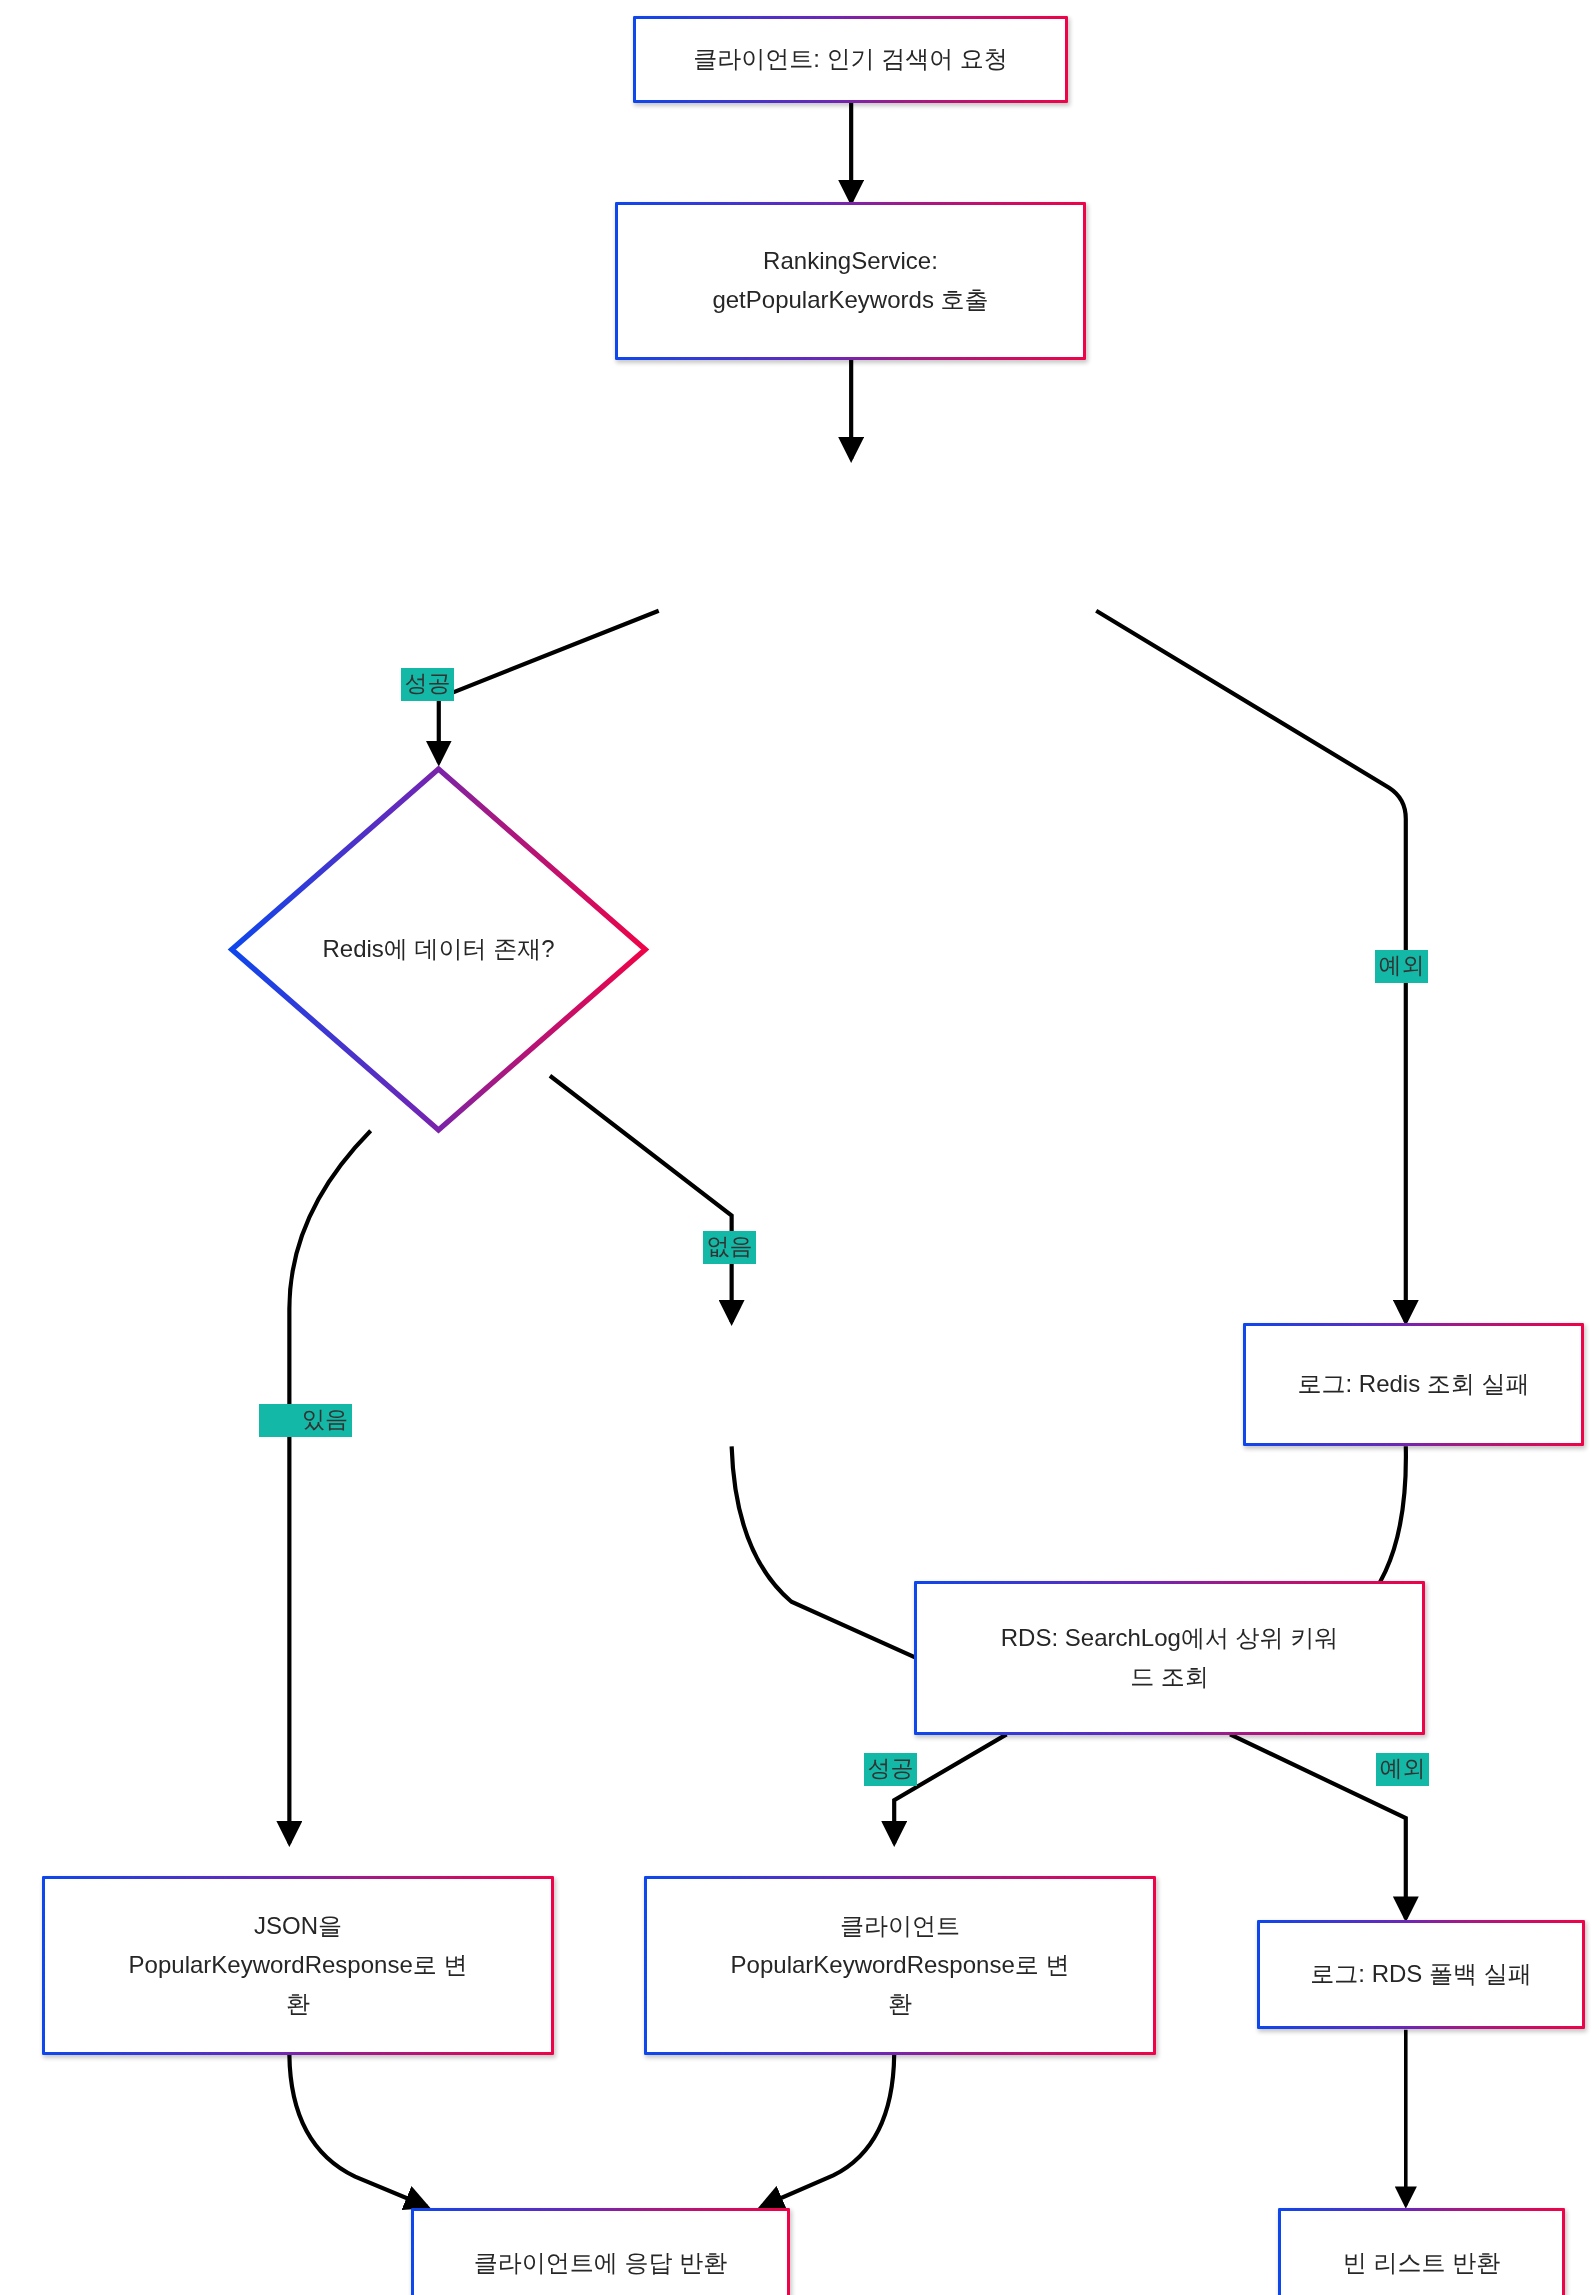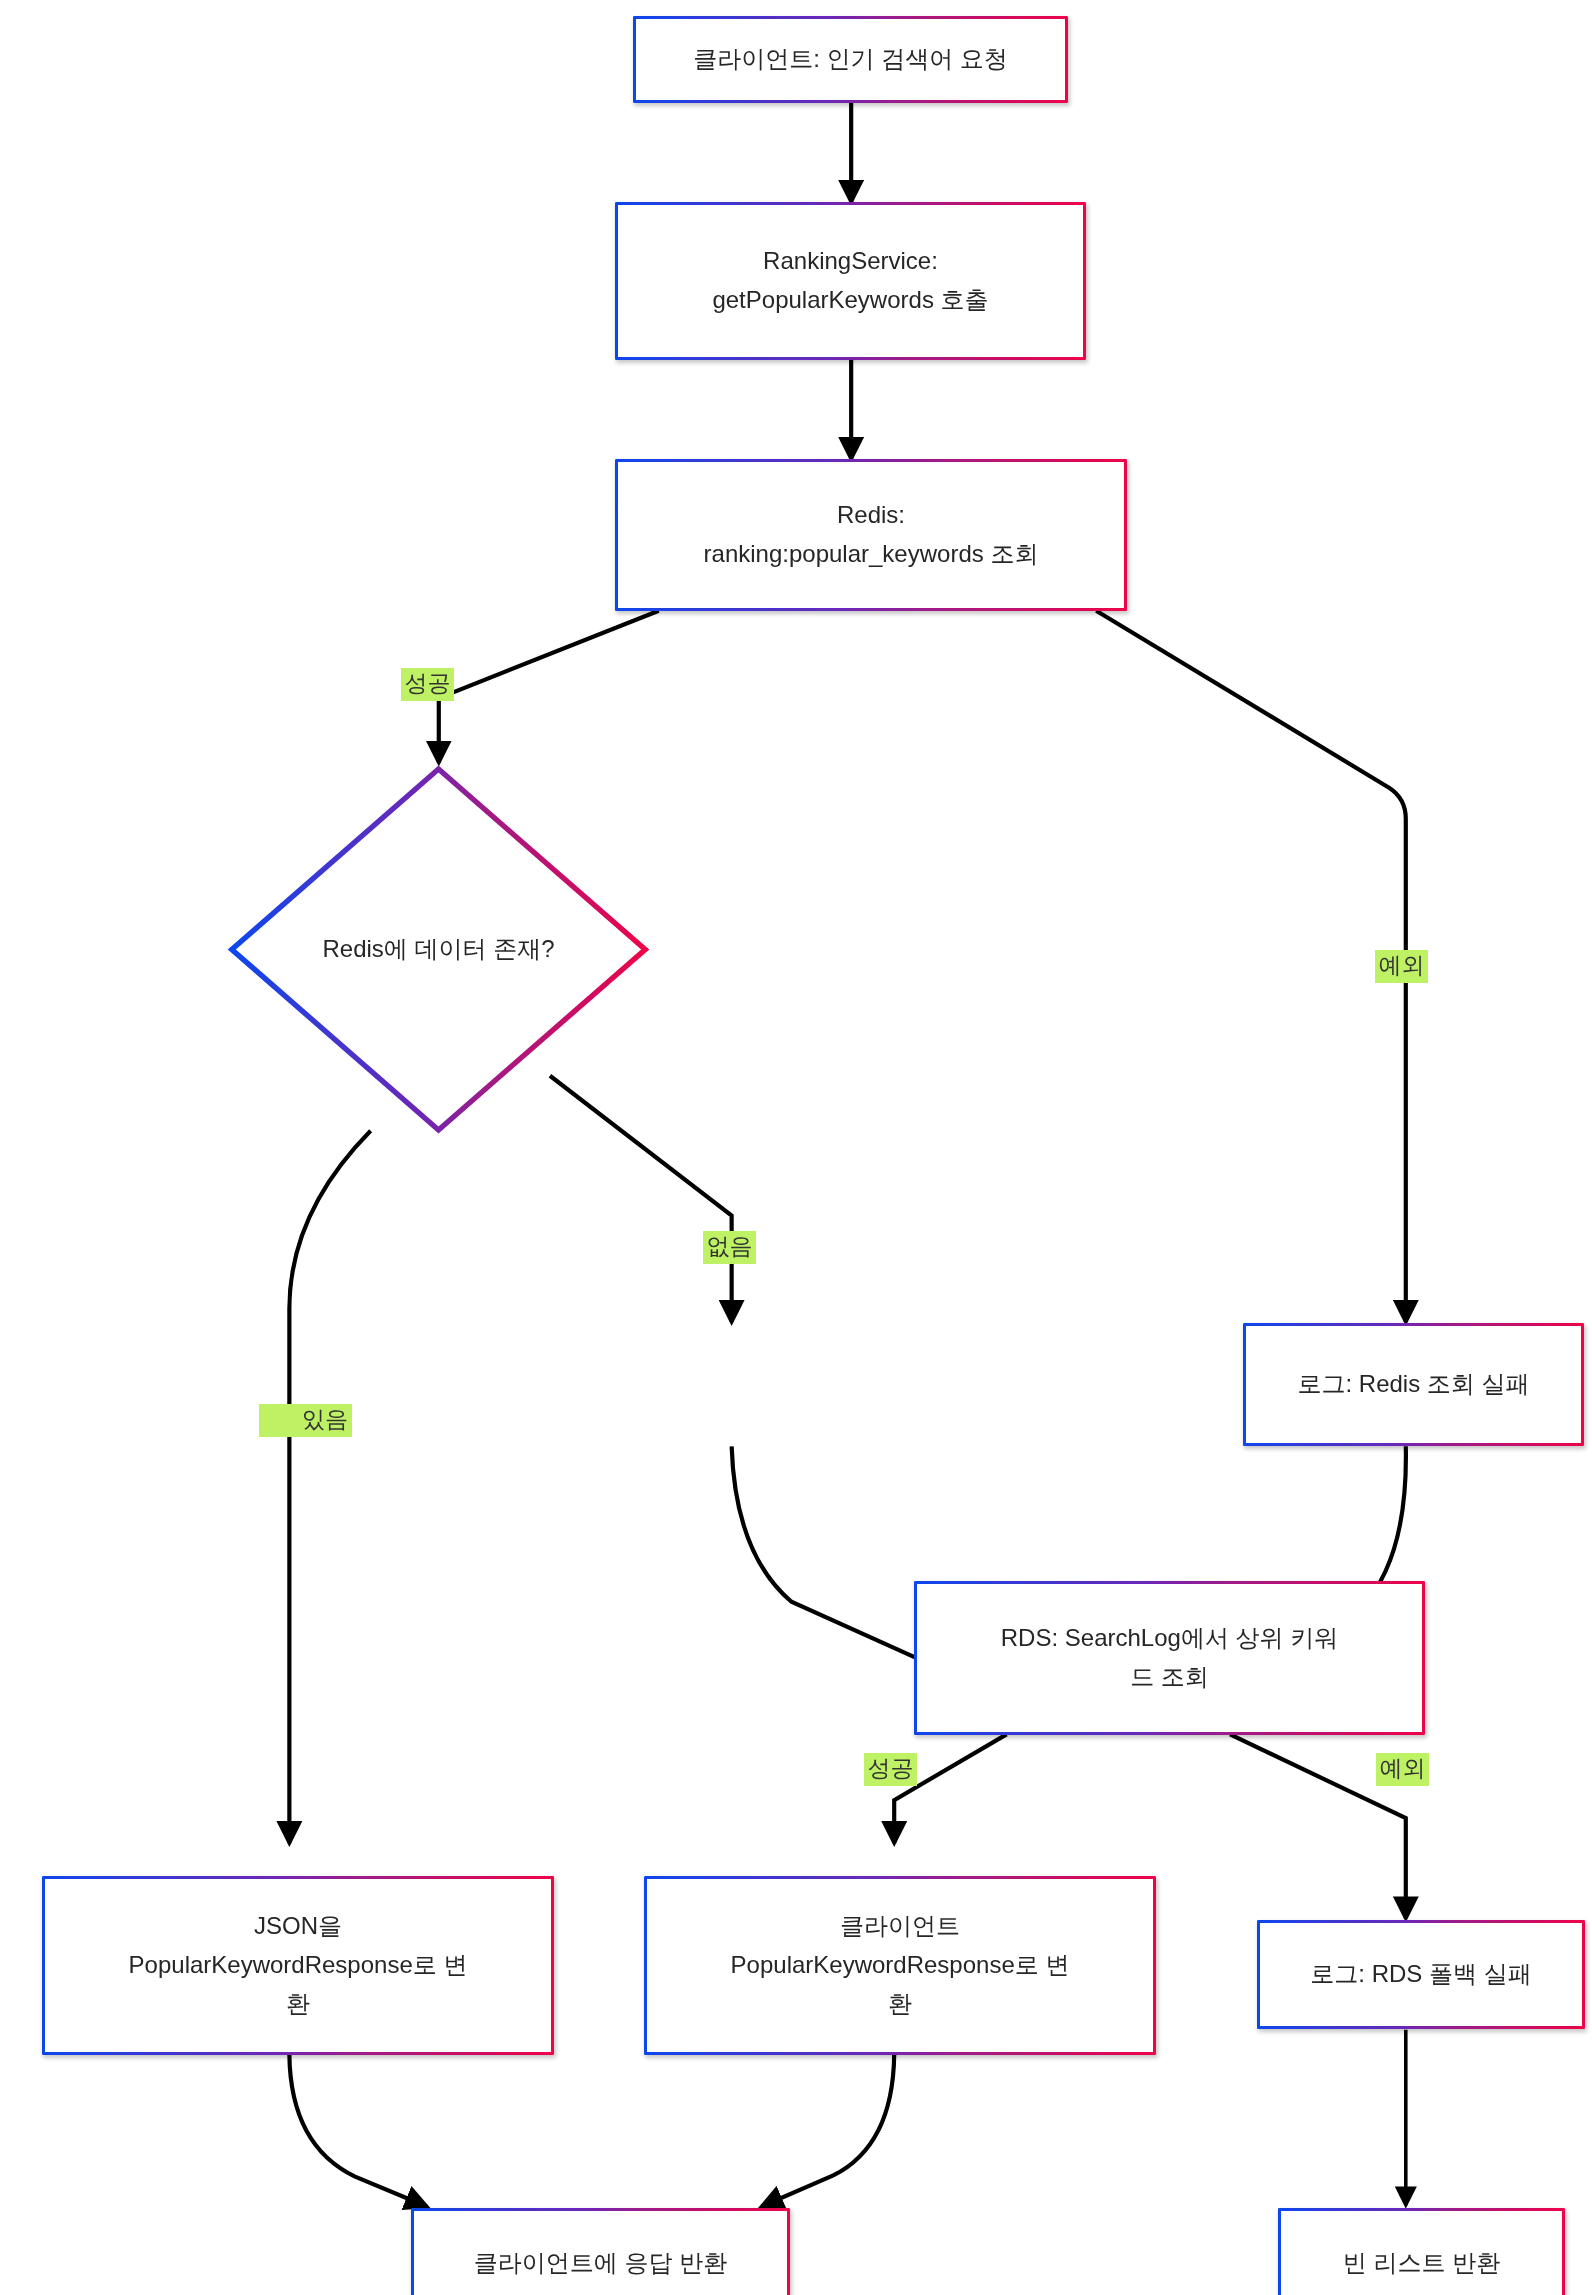--- a/index.html
+++ b/index.html
@@ -68,21 +68,21 @@
     align-items: center;
     justify-content: center;
     text-align: center;
     color: #262626;
     font-size: 24px;
     line-height: 1.6;
   }
   
   .edge-label {
     position: absolute;
-    background: #bef264;
+    background: #14b8a6;
     color: #333333;
     font-size: 23px;
     line-height: 1.12;
     padding: 3px 3.6px 4.2px 3.6px;
     white-space: nowrap;
     text-align: center;
   }
 </style>
 </head>
 <body>
@@ -124,22 +124,20 @@
 
       <path d="M 2318 3396 L 2318 3690" marker-end="url(#arrow)" stroke-width="6"></path>
     </g>
   </svg>
 
   <div class="node" style="left:613px; top:15.5px; width:435px; height:87px;">클라이언트: 인기 검색어 요청</div>
 
   <div class="node" style="left:595px; top:202px; width:471px; height:158px;">RankingService:
 getPopularKeywords 호출</div>
 
-  <div class="node" style="left:595px; top:459px; width:512px; height:152px;">Redis:
-ranking:popular_keywords 조회</div>
 
   <div class="diamond-wrap" style="left:207px; top:764px; width:423px; height:371px;">
     <svg width="423" height="371" viewBox="0 0 708 620" xmlns="http://www.w3.org/2000/svg">
       <defs>
         <linearGradient id="dgrad" x1="0" y1="0" x2="1" y2="0">
           <stop offset="0%" stop-color="#0d47ed"></stop>
           <stop offset="45%" stop-color="#6b27b8"></stop>
           <stop offset="62%" stop-color="#a01a87"></stop>
           <stop offset="100%" stop-color="#ee0348"></stop>
         </linearGradient>

